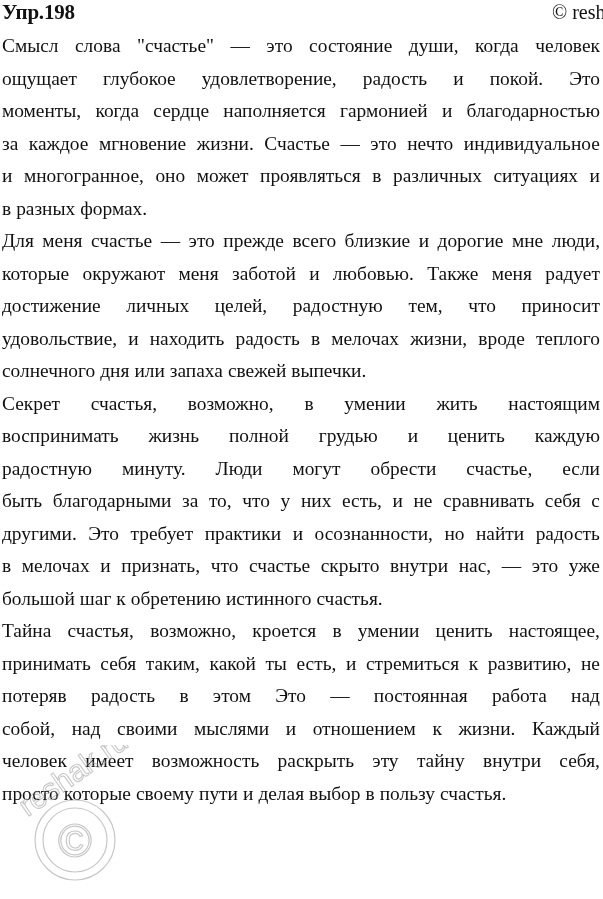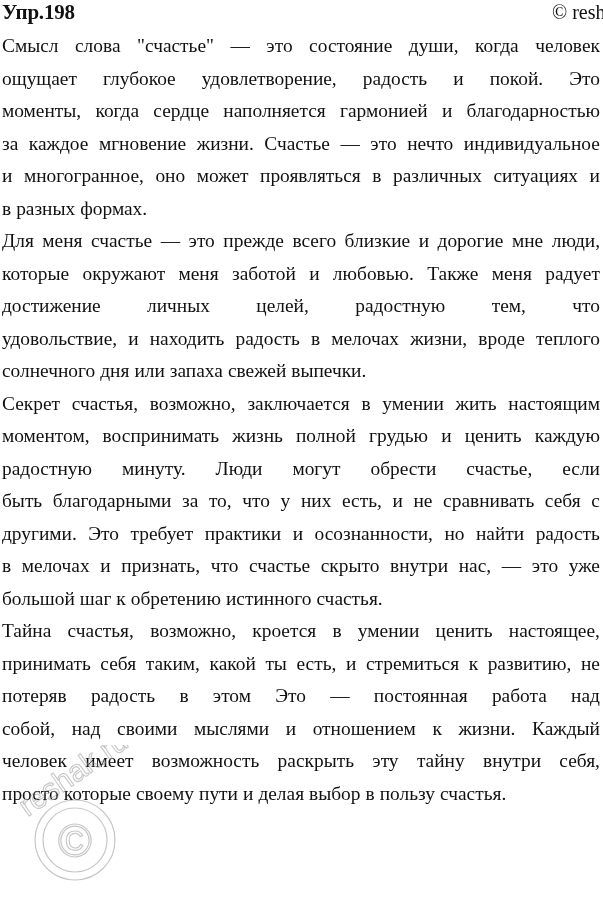--- a/index.html
+++ b/index.html
@@ -193,20 +193,21 @@
         </div>
       </div>
     <div class="line">
         <div class="line-inner">
           <span class="w">достижение</span>
           <span class="w">личных</span>
           <span class="w">целей,</span>
           <span class="w">радостную</span>
           <span class="w">тем,</span>
           <span class="w">что</span>
+          <span class="w">приносит</span>
         </div>
       </div>
     <div class="line">
         <div class="line-inner">
           <span class="w">удовольствие,</span>
           <span class="w">и</span>
           <span class="w">находить</span>
           <span class="w">радость</span>
           <span class="w">в</span>
           <span class="w">мелочах</span>
@@ -225,30 +226,28 @@
           <span class="w">выпечки.</span>
         </div>
       </div>
   </div>
   <div class="para">
     <div class="line">
         <div class="line-inner">
           <span class="w">Секрет</span>
           <span class="w">счастья,</span>
           <span class="w">возможно,</span>
-          <span class="w">заключается</span>
           <span class="w">в</span>
           <span class="w">умении</span>
           <span class="w">жить</span>
           <span class="w">настоящим</span>
         </div>
       </div>
     <div class="line">
         <div class="line-inner">
-          <span class="w">моментом,</span>
           <span class="w">воспринимать</span>
           <span class="w">жизнь</span>
           <span class="w">полной</span>
           <span class="w">грудью</span>
           <span class="w">и</span>
           <span class="w">ценить</span>
           <span class="w">каждую</span>
         </div>
       </div>
     <div class="line">

